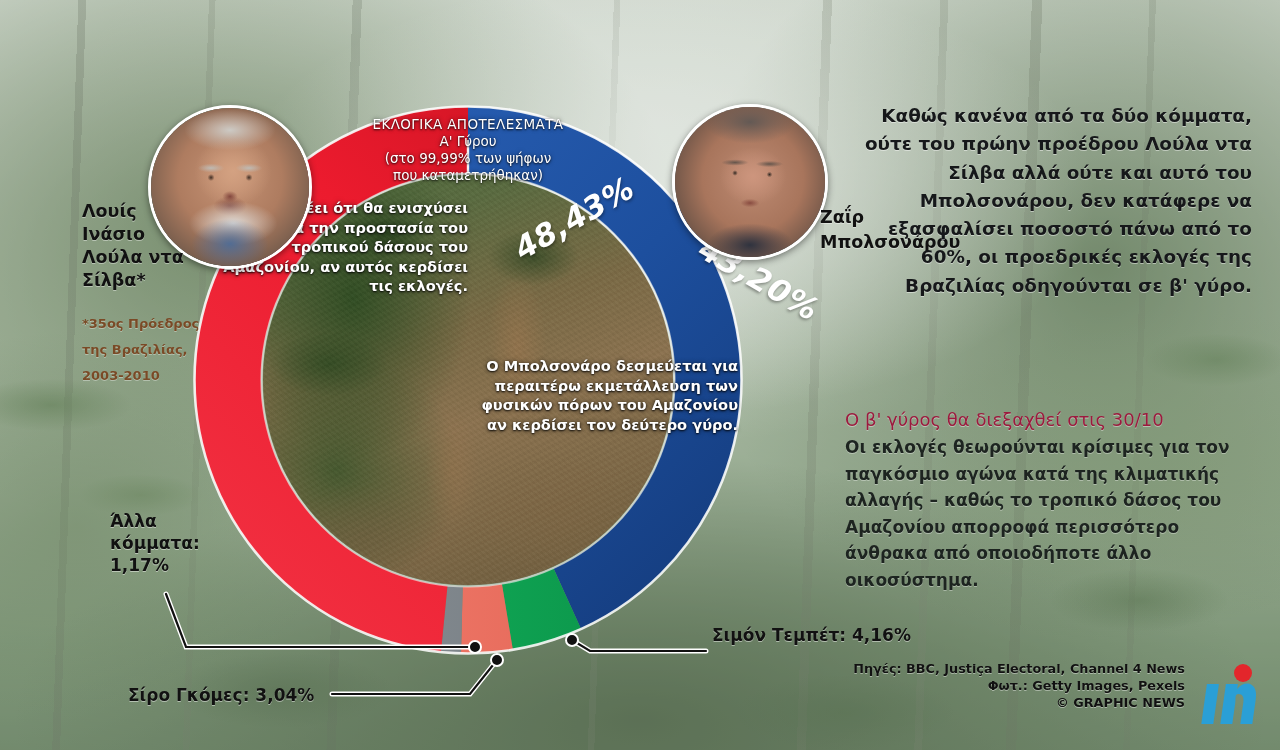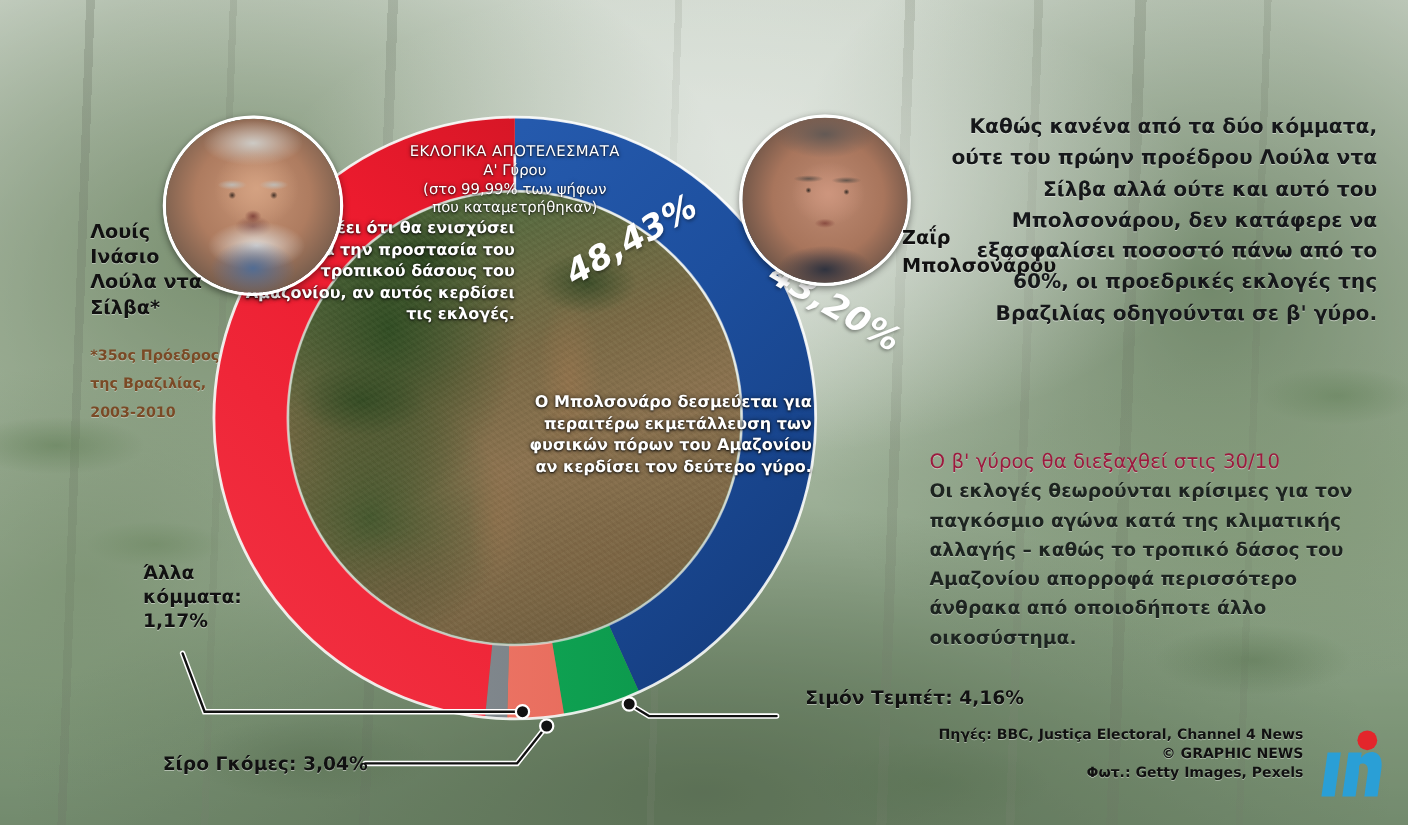--- a/index.html
+++ b/index.html
@@ -86,21 +86,21 @@
       repeating-linear-gradient(-27deg, rgba(255,255,255,.04) 0 3px, rgba(0,0,0,.05) 3px 6px);
   }
 
   
   .hole-text{position:absolute;inset:0;color:#fff;}
   .res-head{
     position:absolute;left:0;right:0;top:16px;text-align:center;
     font-size:13.5px;line-height:17px;
     text-shadow:0 1px 2px rgba(0,0,0,.75),0 0 4px rgba(0,0,0,.55);
   }
-  .res-head .l1{letter-spacing:.4px;margin-top:14px;}
+  .res-head .l1{letter-spacing:.4px;}
   .lula-note{
     position:absolute;left:12px;top:98px;width:268px;text-align:right;
     font-size:14.6px;line-height:19.5px;font-weight:600;
     text-shadow:0 1px 2px rgba(0,0,0,.85),0 0 5px rgba(0,0,0,.6);
   }
   .bolso-note{
     position:absolute;right:10px;top:256px;width:270px;text-align:right;
     font-size:14.6px;line-height:19.5px;font-weight:700;
     text-shadow:0 1px 2px rgba(0,0,0,.85),0 0 5px rgba(0,0,0,.6);
   }
@@ -193,21 +193,20 @@
   .green-para{
     position:absolute;left:845px;top:434px;width:412px;
     font-size:17px;line-height:26.6px;font-weight:600;color:#1d2420;
     text-shadow:0 1px 0 rgba(255,255,255,.35);
   }
 
   
   .callout{
     position:absolute;font-size:17px;line-height:22px;font-weight:bold;color:#111;
     text-shadow:0 1px 0 rgba(255,255,255,.45);
-    margin-left:20px;
   }
   .c-other{left:110px;top:510px;width:130px;}
   .c-gomes{left:128px;top:684px;white-space:nowrap;}
   .c-tebet{left:712px;top:624px;white-space:nowrap;}
 
   .leaders{position:absolute;left:0;top:0;width:1280px;height:750px;pointer-events:none;}
 
   
   .sources{
     position:absolute;right:95px;top:660px;text-align:right;
@@ -328,22 +327,22 @@
       <circle cx="572" cy="640" r="6" fill="#111111" stroke="#ffffff" stroke-width="2"></circle>
     </g>
   </svg>
 
   <div class="callout c-other">Άλλα κόμματα: 1,17%</div>
   <div class="callout c-gomes">Σίρο Γκόμες: 3,04%</div>
   <div class="callout c-tebet">Σιμόν Τεμπέτ: 4,16%</div>
 
   <div class="sources">
     <div>Πηγές: BBC, Justiça Electoral, Channel 4 News</div>
+    <div>Φωτ.: Getty Images, Pexels</div>
     <div>© GRAPHIC NEWS</div>
-    <div>Φωτ.: Getty Images, Pexels</div>
   </div>
 
   <svg class="logo" viewBox="0 0 70 66">
     <circle cx="47" cy="11" r="9" fill="#e3262b"></circle>
     <path d="M14 22 L26 22 L26 62 L14 62 Z" fill="#2a9fd6" transform="skewX(-8)"></path>
     <path d="M33 22 L45 22 L45 27 C48 22 54 20 59 23 C64 26 65 32 65 38 L65 62 L53 62 L53 40 C53 35 51 32 47 32 C43 32 45 36 45 41 L45 62 L33 62 Z" fill="#2a9fd6" transform="skewX(-8)"></path>
   </svg>
 
 </div>
 

